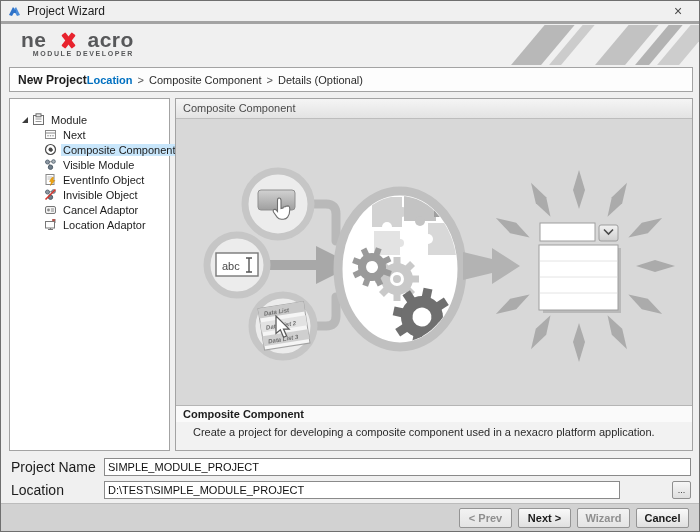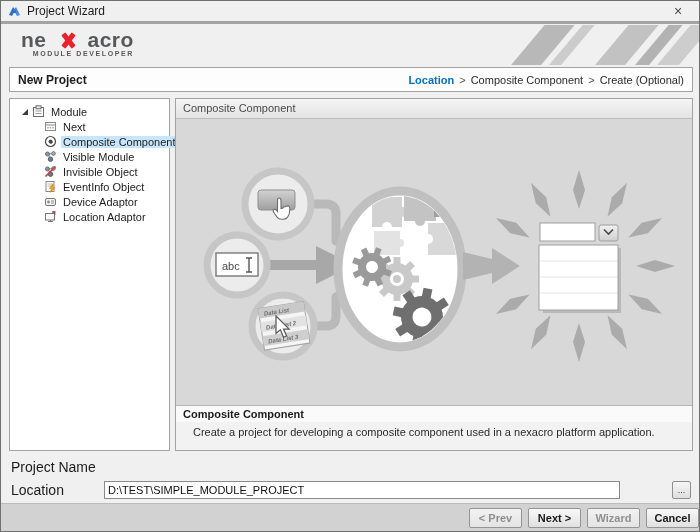--- a/index.html
+++ b/index.html
@@ -28,29 +28,29 @@
   .stripes{ position:absolute; right:0; top:0; width:230px; height:40px; overflow:hidden; }
   .stripe{ position:absolute; top:-6px; height:54px; transform:skewX(-40deg); }
   .s1{ right:142px; width:30px; background:#b8b8b8; }
   .s2{ right:122px; width:12px; background:#cccccc; }
   .s3{ right:58px;  width:30px; background:#c2c2c2; }
   .s4{ right:34px;  width:14px; background:#b3b3b3; }
   .s5{ right:4px;   width:22px; background:#cdcdcd; }
 
   
   .np-bar{ position:absolute; left:8px; top:66px; width:684px; height:25px; background:#fdfdfd;
-           border:1px solid #a3a3a3; display:flex; align-items:center; justify-content:space-between; }
+           border:1px solid #a3a3a3; display:flex; align-items:center; }
   .np-title{ margin-left:8px; font-size:12px; font-weight:bold; color:#1d1d1d; }
   .breadcrumb{ margin-right:8px; font-size:11px; color:#2b2b2b; display:flex; gap:5px; align-items:center;}
   .bc-active{ color:#0070c0; font-weight:bold; }
   .bc-sep{ color:#555; }
 
   
   .tree-panel{ position:absolute; left:8px; top:97px; width:161px; height:353px; background:#fff;
-               border:1px solid #a3a3a3; padding-top:5px; font-size:11px; color:#1c1c1c; }
+               border:1px solid #a3a3a3; padding-top:13px; font-size:11px; color:#1c1c1c; }
   .tree-row{ display:flex; align-items:center; height:15px; padding-left:34px; white-space:nowrap; }
   .tree-root{ padding-left:12px; }
   .expander{ width:0; height:0; border-bottom:6px solid #3c3c3c; border-left:6px solid transparent;
              margin-right:4px; }
   .tree-icon{ width:13px; height:13px; margin-right:4px; flex:0 0 13px; }
   .tree-label{ padding:0 2px; }
   .tree-row.selected .tree-label{ background:#c8e6fb; }
 
   
   .right-panel{ position:absolute; left:174px; top:97px; width:518px; height:353px;
@@ -69,21 +69,21 @@
               font-family:"Liberation Sans", sans-serif; font-size:11px; color:#111; padding:0 3px; }
   .in1{ top:457px; width:587px; }
   .in2{ top:480px; width:516px; }
   .browse-btn{ position:absolute; left:671px; top:480px; width:19px; height:18px;
                border:1px solid #8f8f8f; border-radius:2px; background:linear-gradient(#f6f6f6,#dedede);
                font-size:9px; color:#333; line-height:15px; text-align:center; }
 
   
   .footer{ position:absolute; left:0; top:502px; width:698px; height:29px; background:#d2d2d2;
            border-top:1px solid #bcbcbc; display:flex; justify-content:flex-end; align-items:center;
-           gap:6px; }
+           gap:6px; padding-right:10px; }
   .btn{ width:53px; height:20px; border:1px solid #949494; border-radius:2px;
         background:linear-gradient(#f9f9f9,#e0e0e0); font-family:"Liberation Sans", sans-serif;
         font-size:11px; font-weight:bold; color:#1a1a1a; text-align:center; line-height:18px; }
   .btn.disabled{ color:#8f8f8f; background:linear-gradient(#f2f2f2,#e4e4e4); }
 </style>
 </head>
 <body>
 
 <div class="window">
 
@@ -115,21 +115,21 @@
     </div>
   </div>
 
   <div class="np-bar">
     <span class="np-title">New Project</span>
     <span class="breadcrumb">
       <span class="bc-active">Location</span>
       <span class="bc-sep">&gt;</span>
       <span>Composite Component</span>
       <span class="bc-sep">&gt;</span>
-      <span>Create (Optional)</span>
+      <span>Details (Optional)</span>
     </span>
   </div>
 
   <div class="tree-panel">
     <div class="tree-row tree-root">
       <span class="expander"></span>
       <svg class="tree-icon" viewBox="0 0 13 13">
         <rect x="1.5" y="2.5" width="10" height="9" fill="#fdfdfd" stroke="#6d6d6d"></rect>
         <rect x="4" y="0.8" width="5" height="3" fill="#e8e8e8" stroke="#6d6d6d"></rect>
         <line x1="3.5" y1="6" x2="9.5" y2="6" stroke="#9a9a9a"></line>
@@ -157,49 +157,49 @@
     </div>
     <div class="tree-row">
       <svg class="tree-icon" viewBox="0 0 13 13">
         <line x1="4" y1="4" x2="9" y2="3.5" stroke="#8a8a8a"></line>
           <line x1="4" y1="4" x2="6.5" y2="9" stroke="#8a8a8a"></line>
         <circle cx="3.5" cy="4" r="2" fill="#8d98a3" stroke="#5f6d79"></circle>
         <circle cx="9.5" cy="3.5" r="1.8" fill="#aab3bb" stroke="#5f6d79"></circle>
         <circle cx="6.5" cy="9.2" r="2.2" fill="#6f7d8a" stroke="#4f5d69"></circle>
       </svg>
       <span class="tree-label">Visible Module</span>
+    </div>
+    <div class="tree-row">
+      <svg class="tree-icon" viewBox="0 0 13 13">
+        <rect x="2" y="1.5" width="8" height="10" fill="#fff" stroke="#888"></rect>
+        <line x1="3.5" y1="4" x2="8.5" y2="4" stroke="#bbb"></line>
+          <line x1="3.5" y1="6" x2="8.5" y2="6" stroke="#bbb"></line>
+        <path d="M8,4.5 L5.5,8.5 h1.8 L6.5,12.5 L10.8,7.5 h-2 L9.5,4.5 Z" fill="#f2a70a" stroke="#c87d00" stroke-width="0.5"></path>
+      </svg>
+      <span class="tree-label">EventInfo Object</span>
     </div>
     <div class="tree-row">
       <svg class="tree-icon" viewBox="0 0 13 13">
         <line x1="4" y1="4" x2="9" y2="3.5" stroke="#8a8a8a"></line>
           <line x1="4" y1="4" x2="6.5" y2="9" stroke="#8a8a8a"></line>
         <circle cx="3.5" cy="4" r="2" fill="#8d98a3" stroke="#5f6d79"></circle>
         <circle cx="9.5" cy="3.5" r="1.8" fill="#aab3bb" stroke="#5f6d79"></circle>
         <circle cx="6.5" cy="9.2" r="2.2" fill="#6f7d8a" stroke="#4f5d69"></circle>
         <line x1="1.5" y1="11.5" x2="11.5" y2="1.5" stroke="#d0342c" stroke-width="1.6"></line>
       </svg>
       <span class="tree-label">Invisible Object</span>
     </div>
     <div class="tree-row">
       <svg class="tree-icon" viewBox="0 0 13 13">
-        <rect x="2" y="1.5" width="8" height="10" fill="#fff" stroke="#888"></rect>
-        <line x1="3.5" y1="4" x2="8.5" y2="4" stroke="#bbb"></line>
-          <line x1="3.5" y1="6" x2="8.5" y2="6" stroke="#bbb"></line>
-        <path d="M8,4.5 L5.5,8.5 h1.8 L6.5,12.5 L10.8,7.5 h-2 L9.5,4.5 Z" fill="#f2a70a" stroke="#c87d00" stroke-width="0.5"></path>
-      </svg>
-      <span class="tree-label">EventInfo Object</span>
-    </div>
-    <div class="tree-row">
-      <svg class="tree-icon" viewBox="0 0 13 13">
         <rect x="1.5" y="3.5" width="10" height="7" rx="1.5" fill="#f3f3f3" stroke="#777"></rect>
         <circle cx="4.5" cy="7" r="1.4" fill="#8a8a8a"></circle>
         <line x1="7" y1="6" x2="10" y2="6" stroke="#8a8a8a"></line>
           <line x1="7" y1="8" x2="10" y2="8" stroke="#8a8a8a"></line>
       </svg>
-      <span class="tree-label">Device Adaptor</span>
+      <span class="tree-label">Cancel Adaptor</span>
     </div>
     <div class="tree-row">
       <svg class="tree-icon" viewBox="0 0 13 13">
         <rect x="1.5" y="3.5" width="9" height="6.5" fill="#fdfdfd" stroke="#777"></rect>
         <line x1="4" y1="11.5" x2="9" y2="11.5" stroke="#777"></line>
           <line x1="6.5" y1="10" x2="6.5" y2="11.5" stroke="#777"></line>
         <line x1="11" y1="1" x2="11" y2="5" stroke="#777"></line>
         <rect x="8.2" y="1" width="2.8" height="2.2" fill="#b5554d"></rect>
       </svg>
       <span class="tree-label">Location Adaptor</span>
@@ -356,20 +356,21 @@
         <rect x="423" y="106" width="19" height="16" rx="2" fill="url(#gdd)" stroke="#9e9e9e"></rect>
         <path d="M428,110.5 l4.5,4.5 l4.5,-4.5" fill="none" stroke="#4a4a4a" stroke-width="1.6"></path>
       </g>
     </svg>
 
     <div class="rp-desc-title">Composite Component</div>
     <div class="rp-desc-body">Create a project for developing a composite component used in a nexacro platform application.</div>
   </div>
 
   <div class="form-label lbl1">Project Name</div>
+  <input class="txt-input in1" value="SIMPLE_MODULE_PROJECT" style="">
   <div class="form-label lbl2">Location</div>
   <input class="txt-input in2" value="D:\TEST\SIMPLE_MODULE_PROJECT" style="">
   <button class="browse-btn">...</button>
 
   <div class="footer">
     <button class="btn disabled">&lt; Prev</button>
     <button class="btn">Next &gt;</button>
     <button class="btn disabled">Wizard</button>
     <button class="btn">Cancel</button>
   </div>

